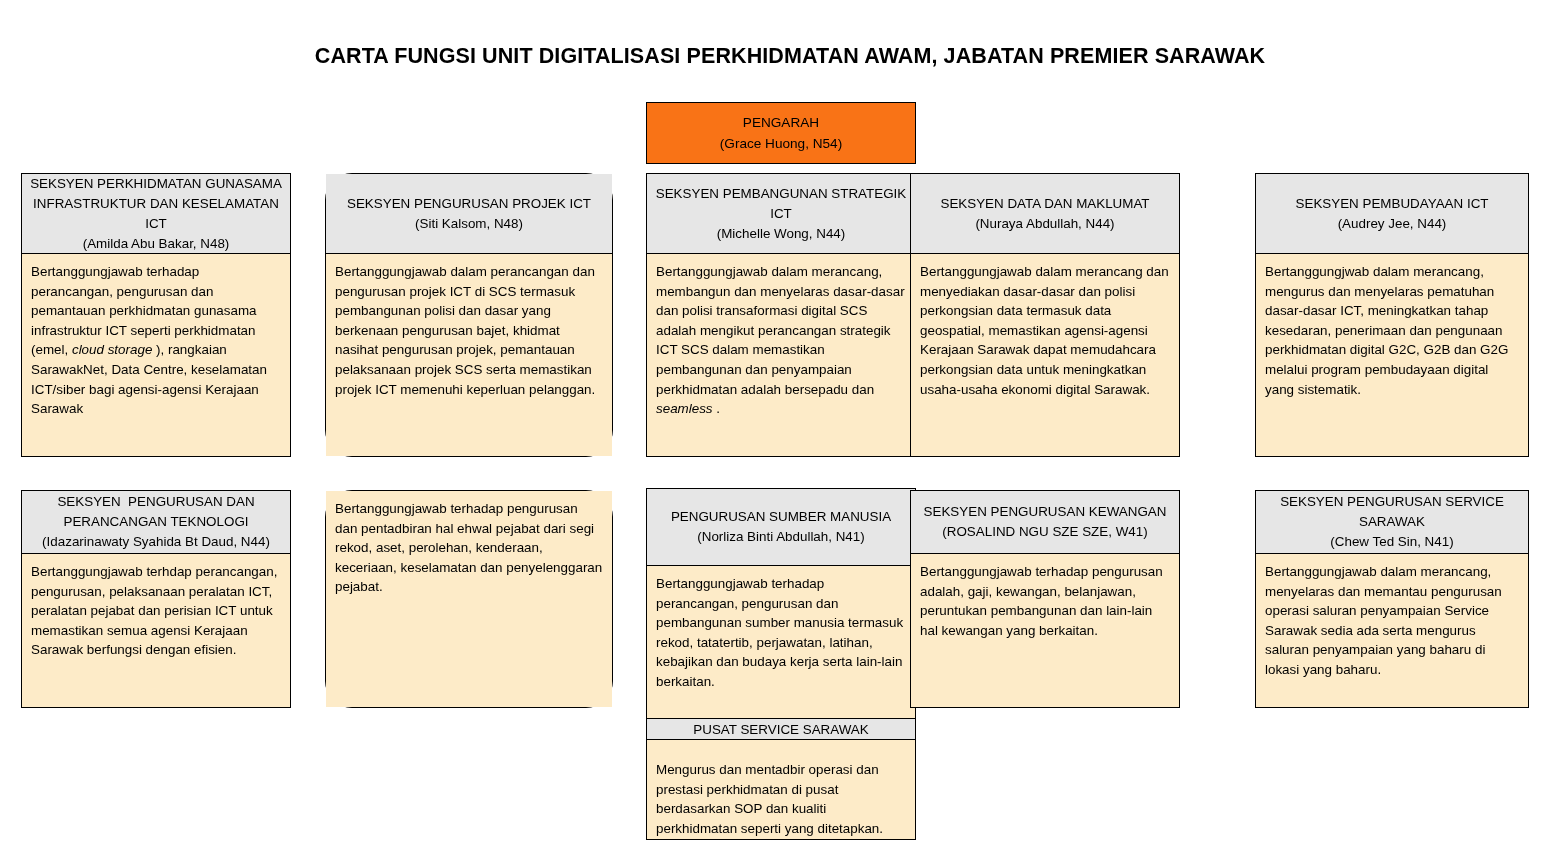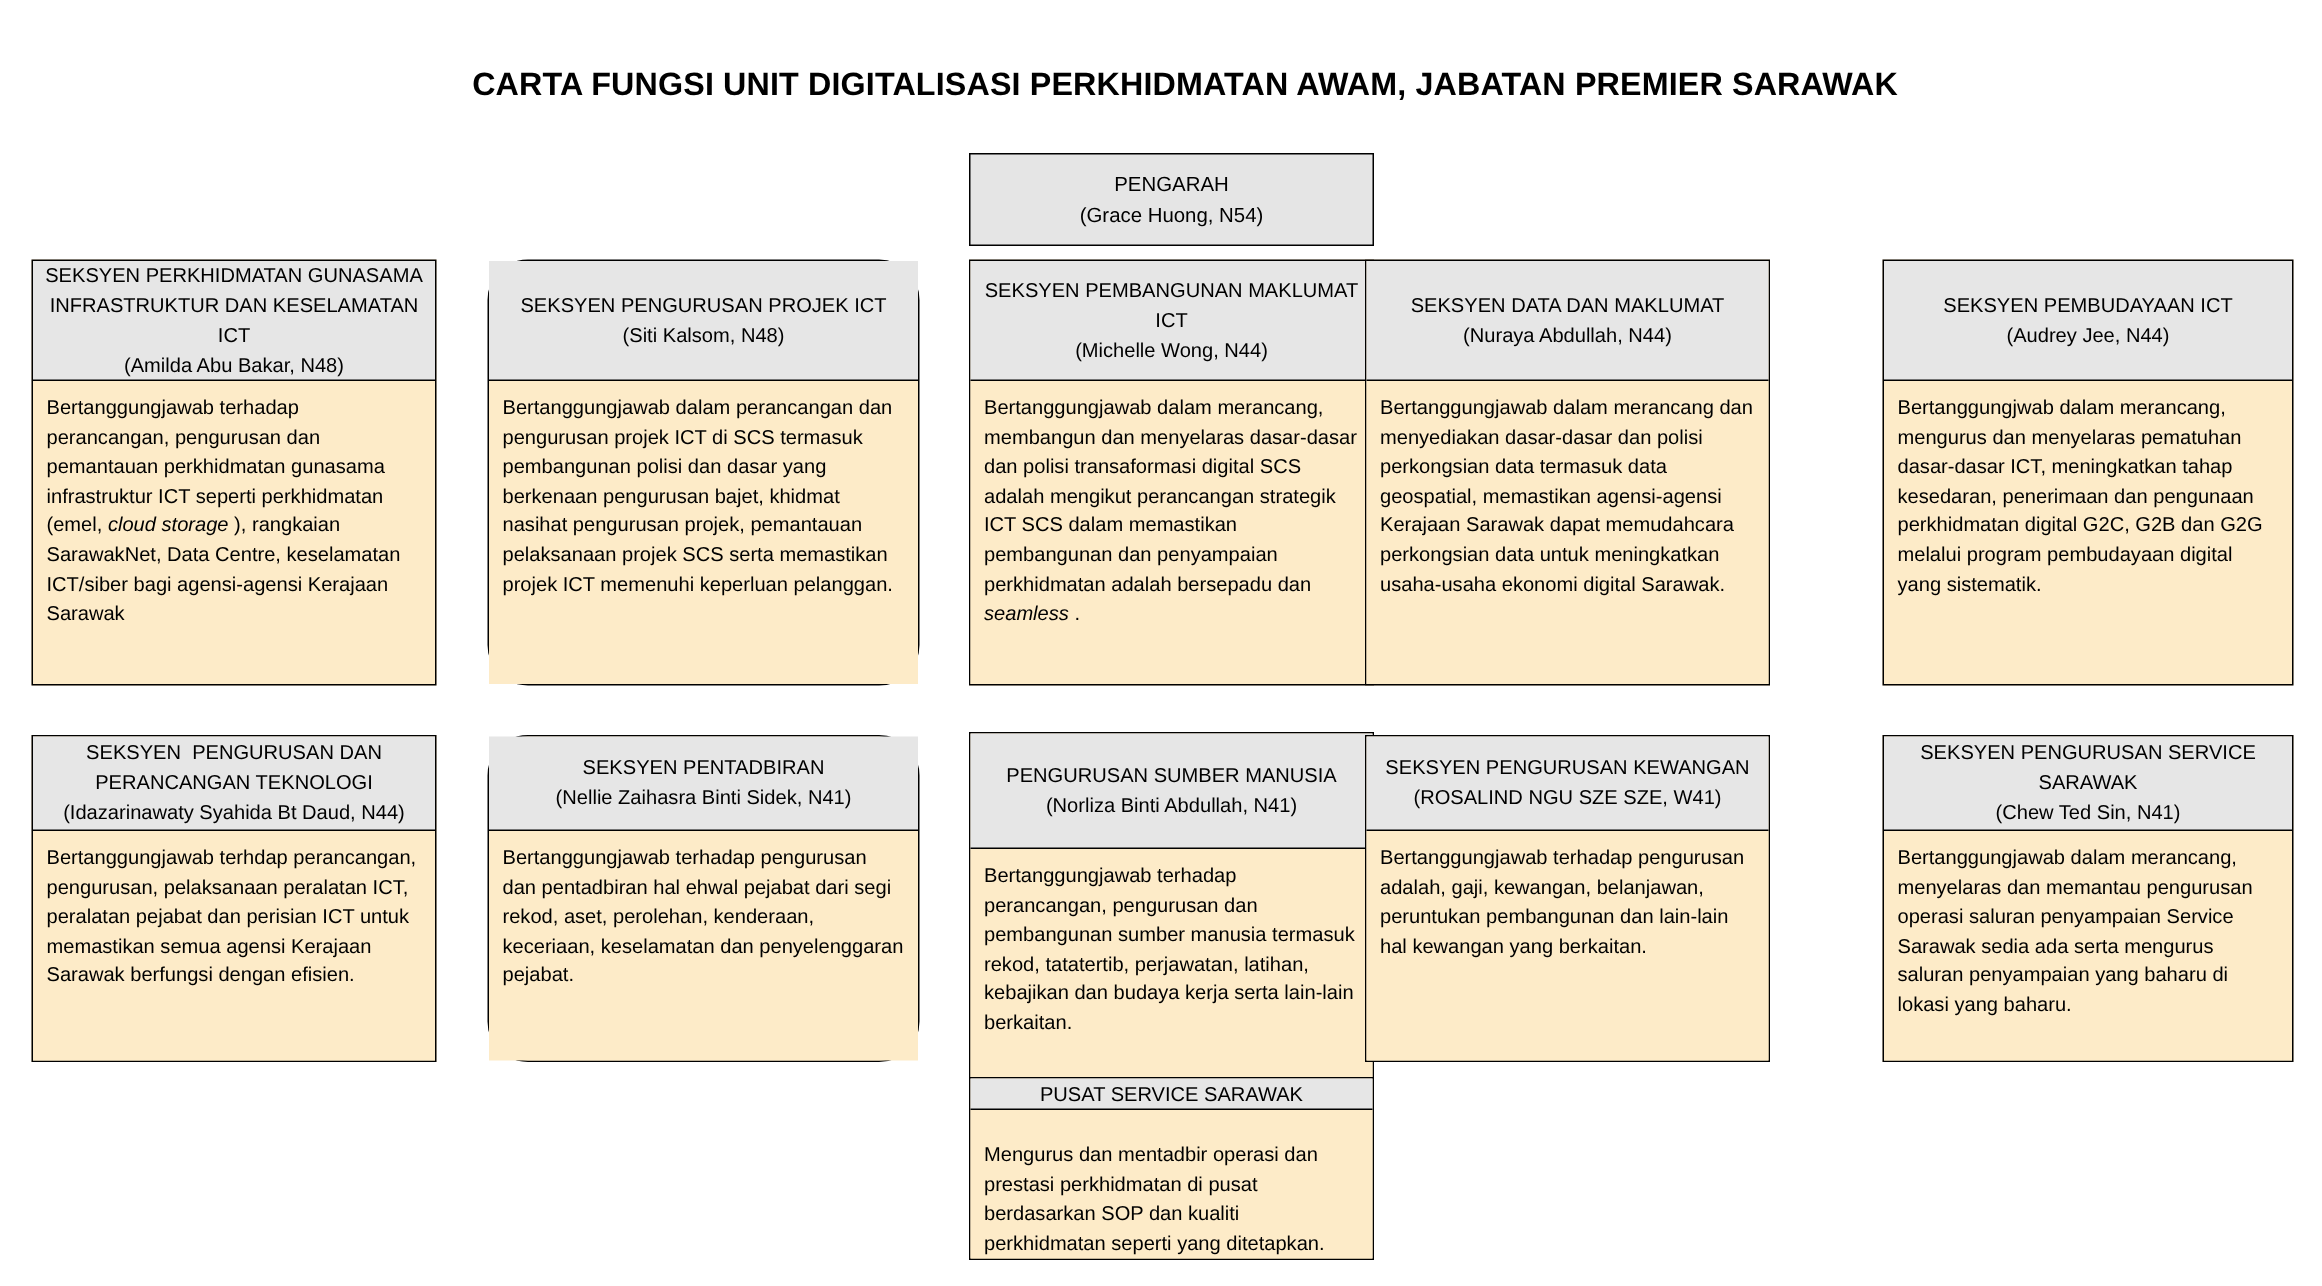--- a/index.html
+++ b/index.html
@@ -62,21 +62,21 @@
     text-align: left;
     overflow: hidden;
   }
   .box-body i { font-style: italic; }
 
   
   .director {
     position: absolute;
     left: 646px; top: 102px;
     width: 270px; height: 62px;
-    background: #e5e5e5;
+    background: #f97316;
     border: 1.4px solid #000000;
     display: flex;
     flex-direction: column;
     justify-content: center;
     text-align: center;
   }
   .director .head-title,
   .director .head-sub { font-size: 13.6px; line-height: 21px; }
 
   
@@ -131,21 +131,21 @@
   <div class="box r1 c2">
     <div class="box-head">
       <div class="head-title">SEKSYEN PENGURUSAN PROJEK ICT</div>
       <div class="head-sub">(Siti Kalsom, N48)</div>
     </div>
     <div class="box-body">Bertanggungjawab dalam perancangan dan pengurusan projek ICT di SCS termasuk pembangunan polisi dan dasar yang berkenaan pengurusan bajet, khidmat nasihat pengurusan projek, pemantauan pelaksanaan projek SCS serta memastikan projek ICT memenuhi keperluan pelanggan.</div>
   </div>
 
   <div class="box r1 c3">
     <div class="box-head">
-      <div class="head-title">SEKSYEN PEMBANGUNAN MAKLUMAT ICT</div>
+      <div class="head-title">SEKSYEN PEMBANGUNAN STRATEGIK ICT</div>
       <div class="head-sub">(Michelle Wong, N44)</div>
     </div>
     <div class="box-body"><span>Bertanggungjawab dalam merancang, membangun dan menyelaras dasar-dasar dan polisi transaformasi digital SCS adalah mengikut perancangan strategik ICT SCS dalam memastikan pembangunan dan penyampaian perkhidmatan adalah bersepadu dan </span><i>seamless</i><span> .</span></div>
   </div>
 
   <div class="box r1 c4">
     <div class="box-head">
       <div class="head-title">SEKSYEN DATA DAN MAKLUMAT</div>
       <div class="head-sub">(Nuraya Abdullah, N44)</div>
     </div>
@@ -163,24 +163,20 @@
   <div class="box r2 c1">
     <div class="box-head">
       <div class="head-title">SEKSYEN  PENGURUSAN DAN
 PERANCANGAN TEKNOLOGI</div>
       <div class="head-sub">(Idazarinawaty Syahida Bt Daud, N44)</div>
     </div>
     <div class="box-body">Bertanggungjawab terhdap perancangan, pengurusan, pelaksanaan peralatan ICT, peralatan pejabat dan perisian ICT untuk memastikan semua agensi Kerajaan Sarawak berfungsi dengan efisien.</div>
   </div>
 
   <div class="box r2 c2">
-    <div class="box-head">
-      <div class="head-title">SEKSYEN PENTADBIRAN</div>
-      <div class="head-sub">(Nellie Zaihasra Binti Sidek, N41)</div>
-    </div>
     <div class="box-body">Bertanggungjawab terhadap pengurusan dan pentadbiran hal ehwal pejabat dari segi rekod, aset, perolehan, kenderaan, keceriaan, keselamatan dan penyelenggaran pejabat.</div>
   </div>
 
   <div class="box r2 c3b c3">
     <div class="box-head">
       <div class="head-title">PENGURUSAN SUMBER MANUSIA</div>
       <div class="head-sub">(Norliza Binti Abdullah, N41)</div>
     </div>
     <div class="box-body">Bertanggungjawab terhadap perancangan, pengurusan dan pembangunan sumber manusia termasuk rekod, tatatertib, perjawatan, latihan, kebajikan dan budaya kerja serta lain-lain berkaitan.</div>
   </div>

